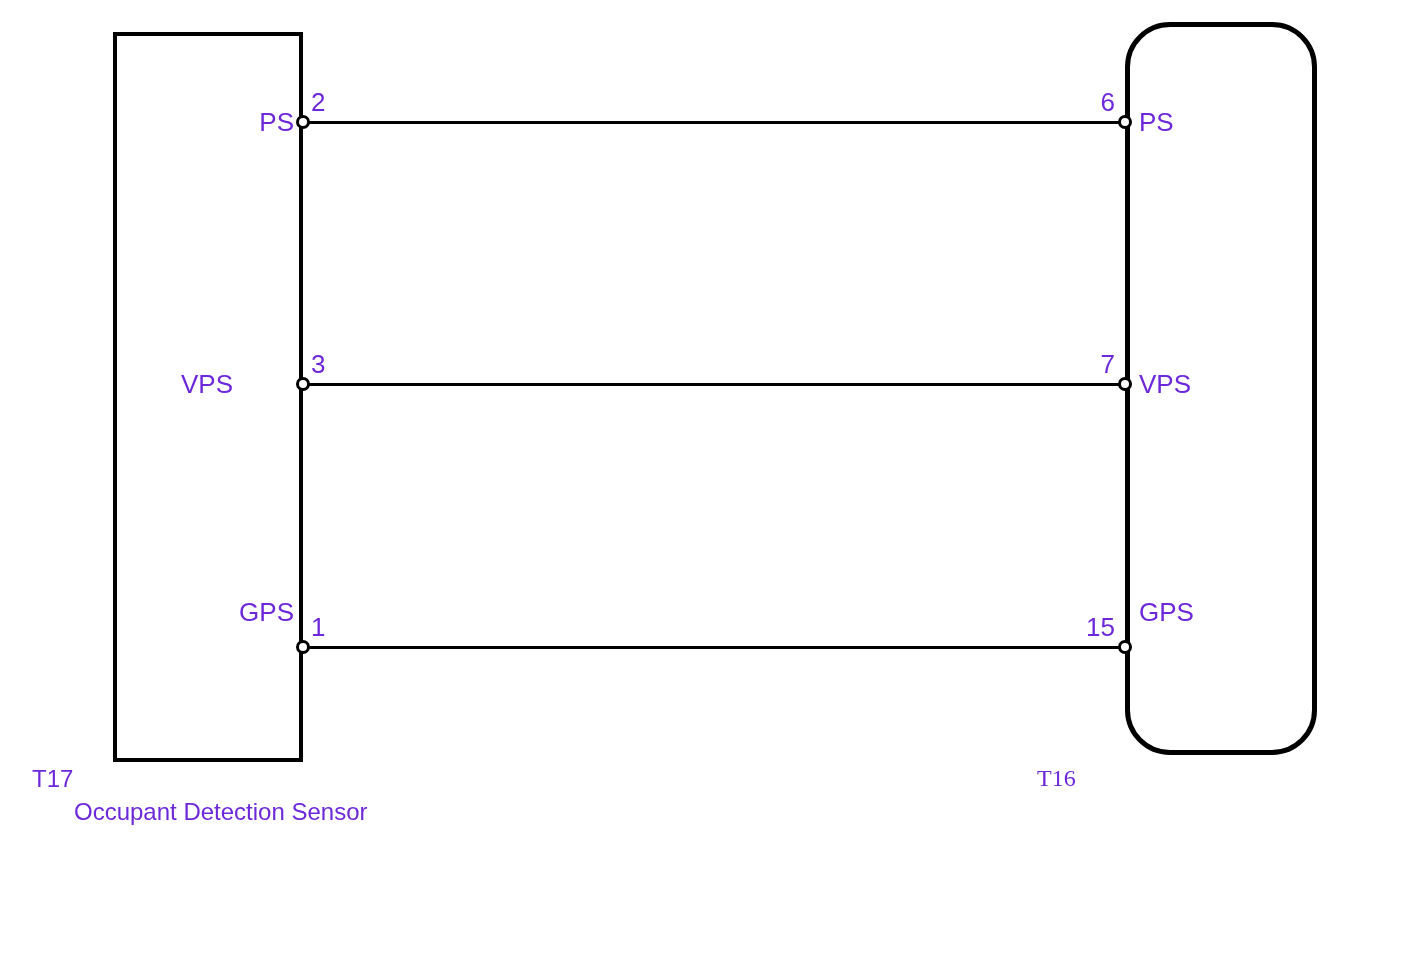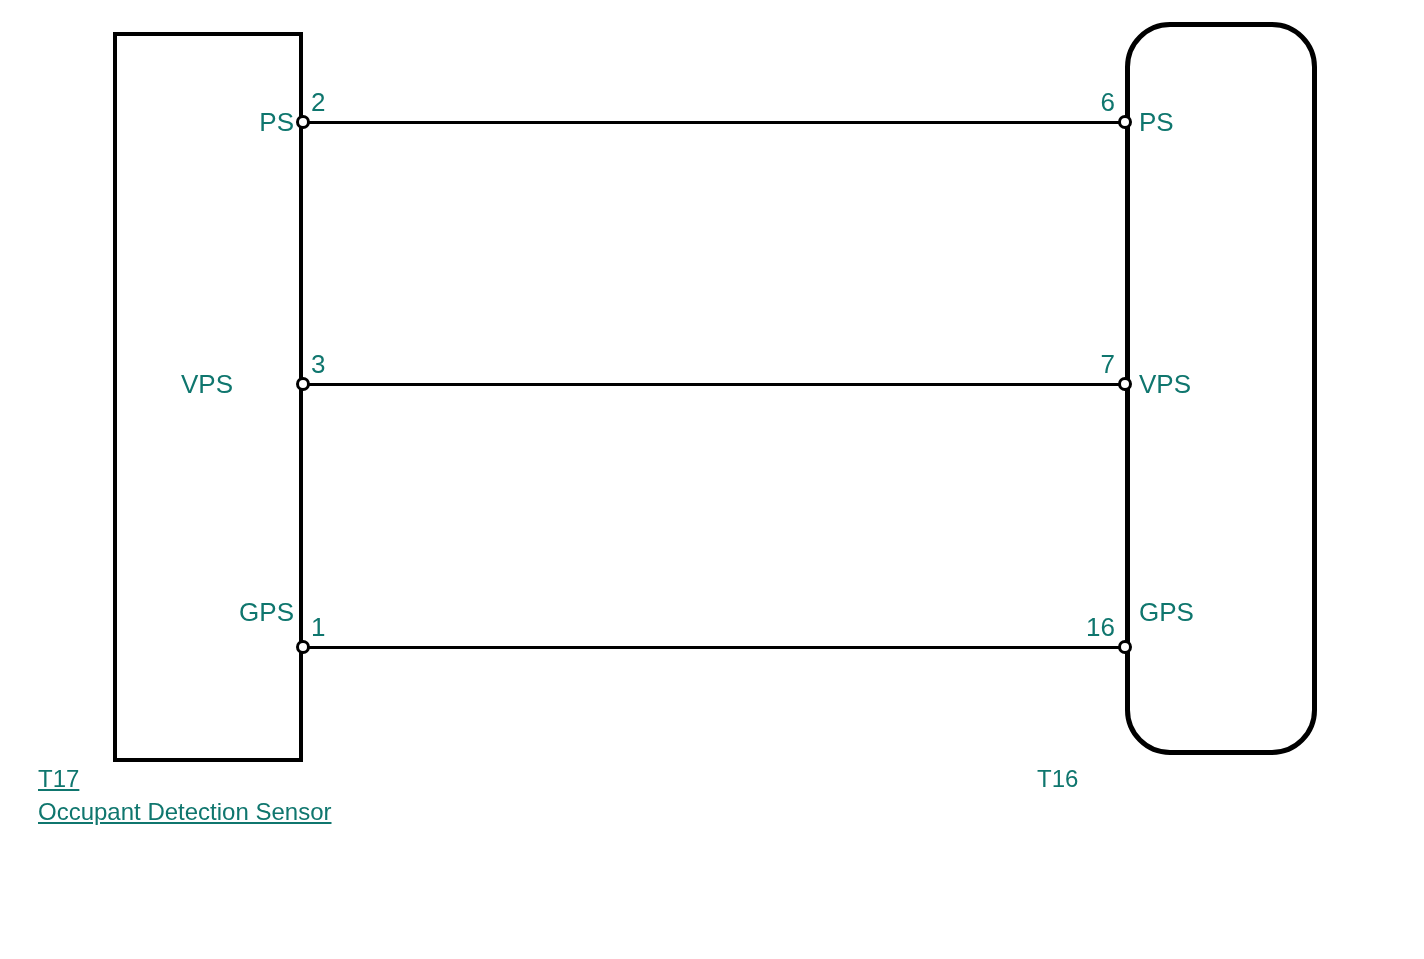--- a/index.html
+++ b/index.html
@@ -6,21 +6,21 @@
     margin: 0;
     padding: 0;
     background: #ffffff;
   }
   .stage {
     position: relative;
     width: 1424px;
     height: 959px;
     background: #ffffff;
     font-family: "Liberation Sans", sans-serif;
-    color: #0f766e;
+    color: #6d28d9;
     overflow: hidden;
   }
   .connector-box {
     position: absolute;
     box-sizing: border-box;
     background: transparent;
   }
   .box-left {
     left: 113px;
     top: 32px;
@@ -92,30 +92,30 @@
   .circ-row3 { top: 640px; }
   .circ-left  { left: 296px; }
   .circ-right { left: 1118px; }
   .caption-block {
     position: absolute;
     font-size: 24px;
     line-height: 33px;
     white-space: nowrap;
   }
   .caption-left {
-    left: 38px;
+    left: 32px;
     top: 762px;
-    text-decoration: underline;
   }
   .caption-right {
     left: 1037px;
     top: 762px;
+    font-family: Liberation Serif, serif;
   }
   .caption-block .caption-id { display: block; }
-  .caption-block .caption-name { display: block; }
+  .caption-block .caption-name { display: block; margin-left: 42px; }
 </style>
 </head>
 <body>
 
 <div class="stage">
 
   <div class="connector-box box-left"></div>
   <div class="connector-box box-right"></div>
 
   <div class="wire wire-1"></div>
@@ -133,21 +133,21 @@
   <div class="pin-number pin-number-left row2-num">3</div>
   <div class="pin-circle circ-left circ-row2"></div>
   <div class="pin-circle circ-right circ-row2"></div>
   <div class="pin-number pin-number-right row2-num">7</div>
   <div class="pin-label pin-label-right row2-label">VPS</div>
 
   <div class="pin-label pin-label-left row3-label">GPS</div>
   <div class="pin-number pin-number-left row3-num">1</div>
   <div class="pin-circle circ-left circ-row3"></div>
   <div class="pin-circle circ-right circ-row3"></div>
-  <div class="pin-number pin-number-right row3-num">16</div>
+  <div class="pin-number pin-number-right row3-num">15</div>
   <div class="pin-label pin-label-right row3-label">GPS</div>
 
   <div class="caption-block caption-left">
     <span class="caption-id">T17</span>
     <span class="caption-name">Occupant Detection Sensor</span>
   </div>
   <div class="caption-block caption-right">
     <span class="caption-id">T16</span>
   </div>
 

